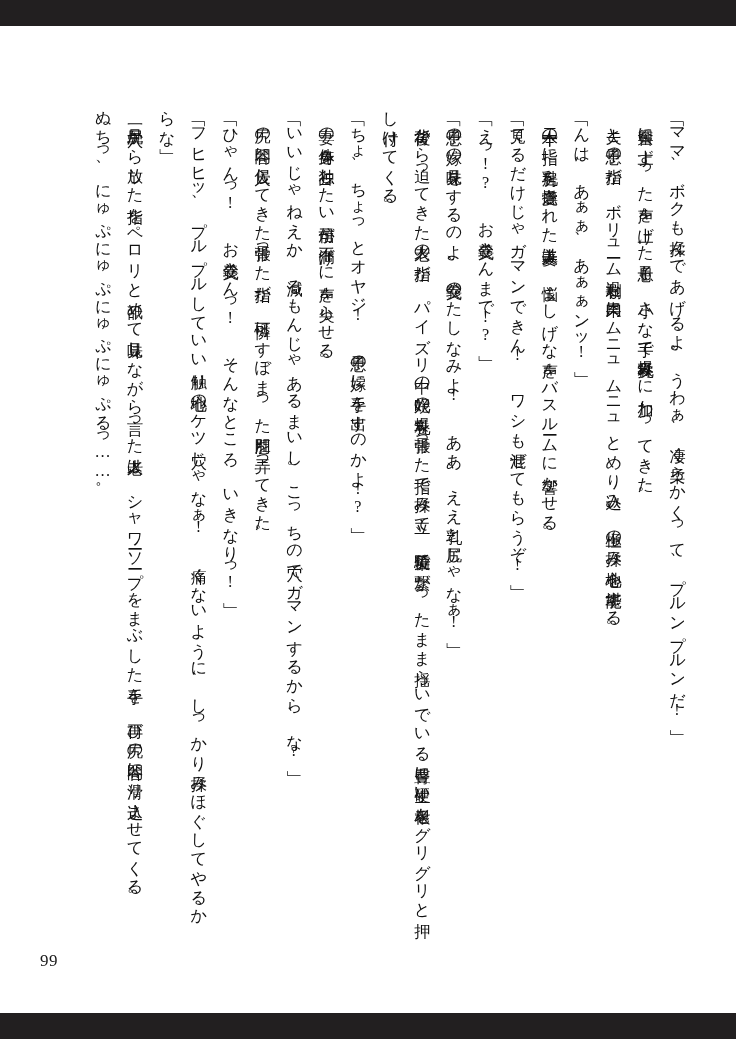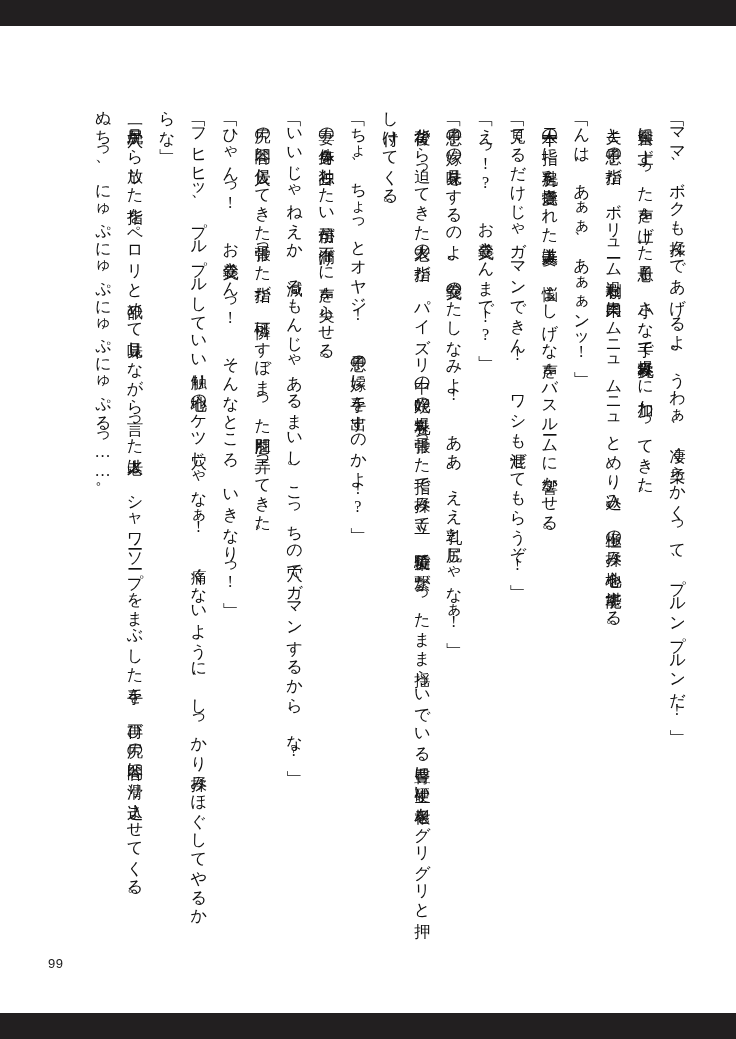--- a/index.html
+++ b/index.html
@@ -62,25 +62,25 @@
   .text-block p {
     margin: 0;
     padding: 0;
     text-indent: 1em;
   }
   .text-block p.noindent {
     text-indent: 0;
   }
   .page-number {
     position: absolute;
-    left: 48px;
+    left: 40px;
     bottom: 42px;
-    font-size: 13px;
+    font-size: 17px;
     color: #1a1a1a;
-    font-family: Liberation Sans, sans-serif;
+    font-family: Liberation Serif, serif;
     letter-spacing: 0.5px;
   }
 </style>
 </head>
 <body>
 
 <div class="page">
   <div class="edge-top"></div>
   <div class="paper">
     <div class="text-block">

